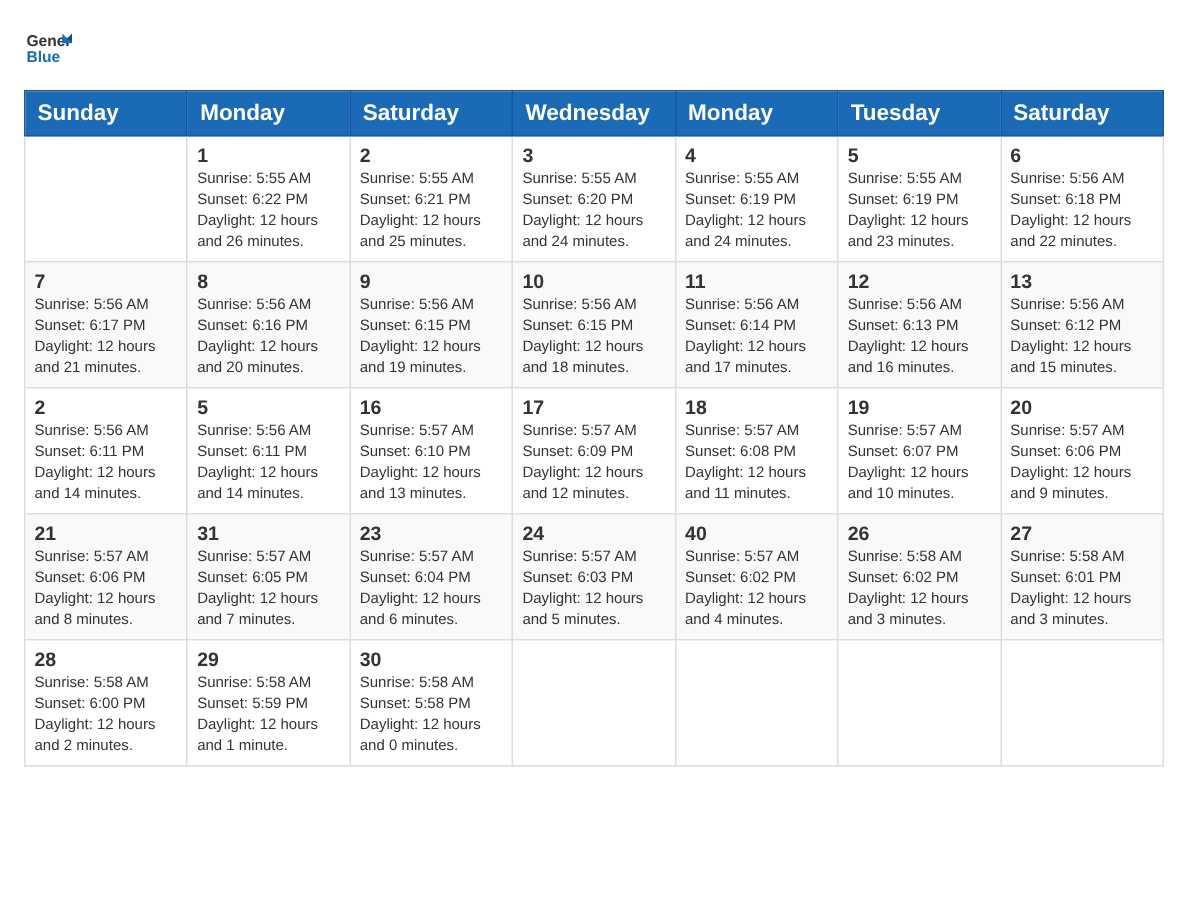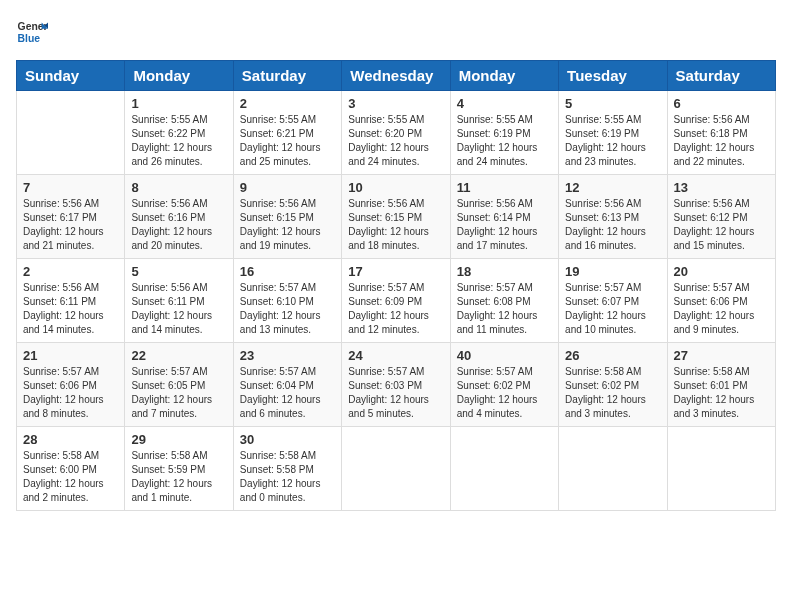--- a/index.html
+++ b/index.html
@@ -258,21 +258,21 @@
       </tr>
       <tr>
         <td>
           <span class="day-number">21</span>
           <div class="day-info" style="white-space: pre-line;">Sunrise: 5:57 AM
 Sunset: 6:06 PM
 Daylight: 12 hours
 and 8 minutes.</div>
         </td>
         <td>
-          <span class="day-number">22</span>
+          <span class="day-number">31</span>
           <div class="day-info" style="white-space: pre-line;">Sunrise: 5:57 AM
 Sunset: 6:05 PM
 Daylight: 12 hours
 and 7 minutes.</div>
         </td>
         <td>
           <span class="day-number">23</span>
           <div class="day-info" style="white-space: pre-line;">Sunrise: 5:57 AM
 Sunset: 6:04 PM
 Daylight: 12 hours

